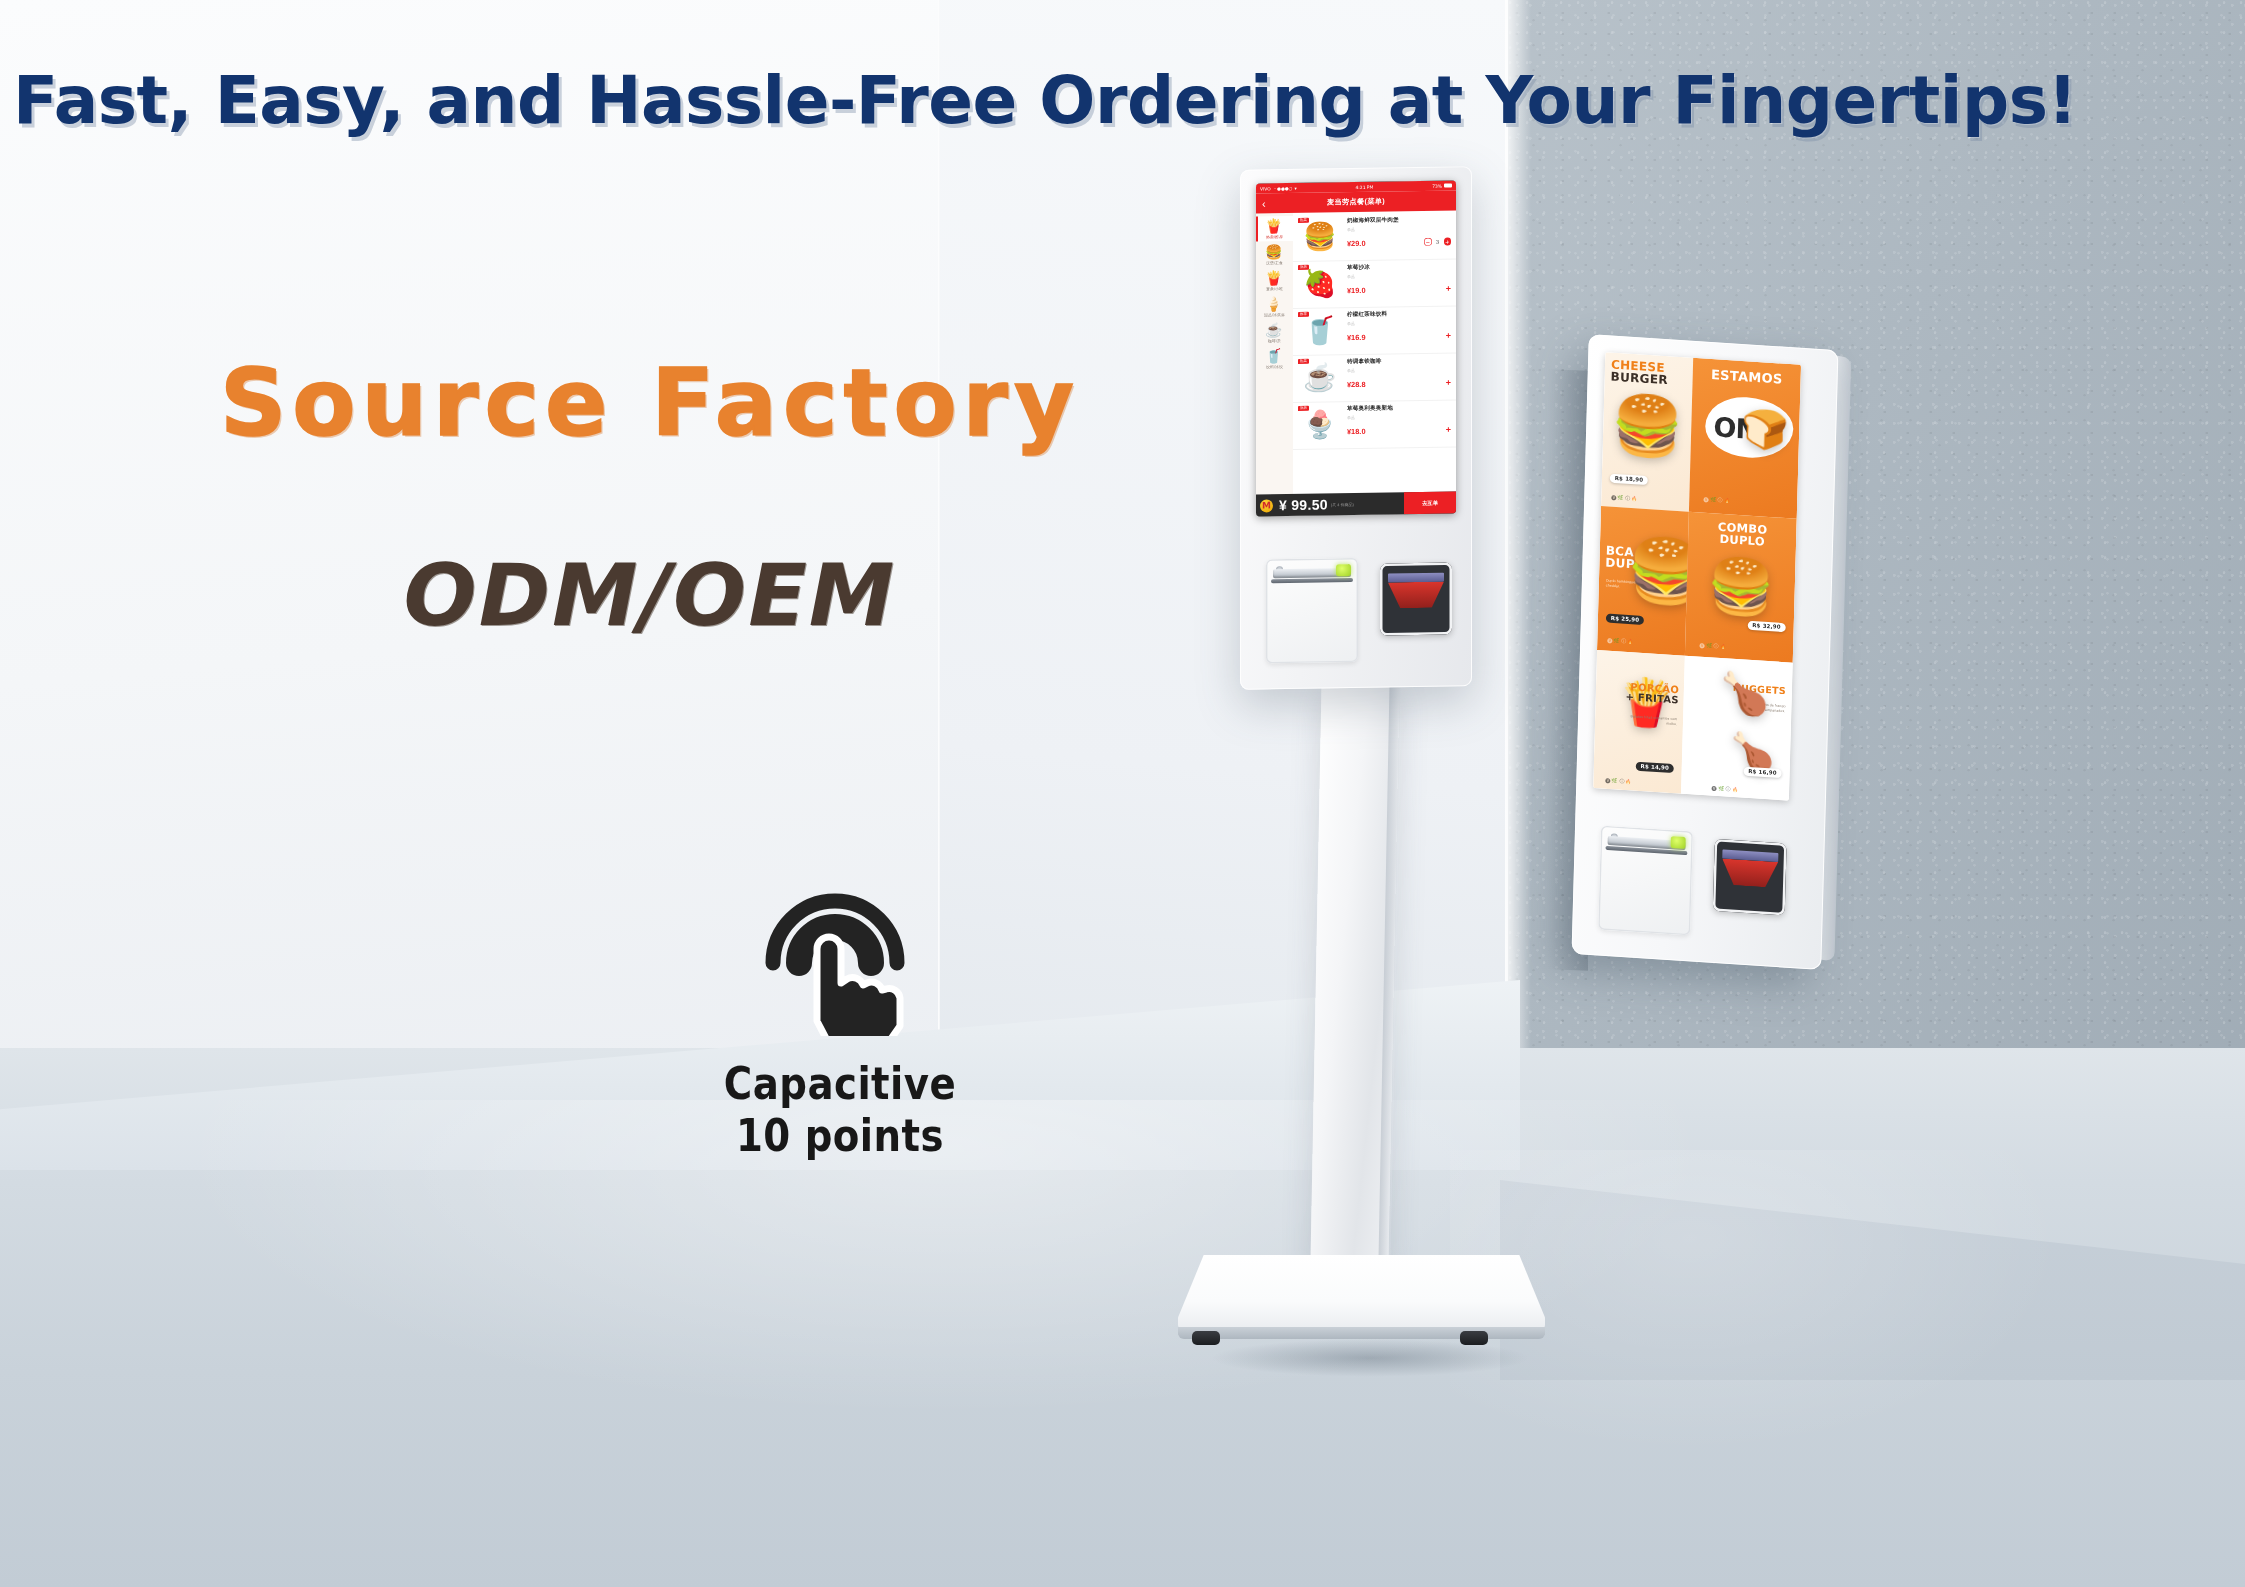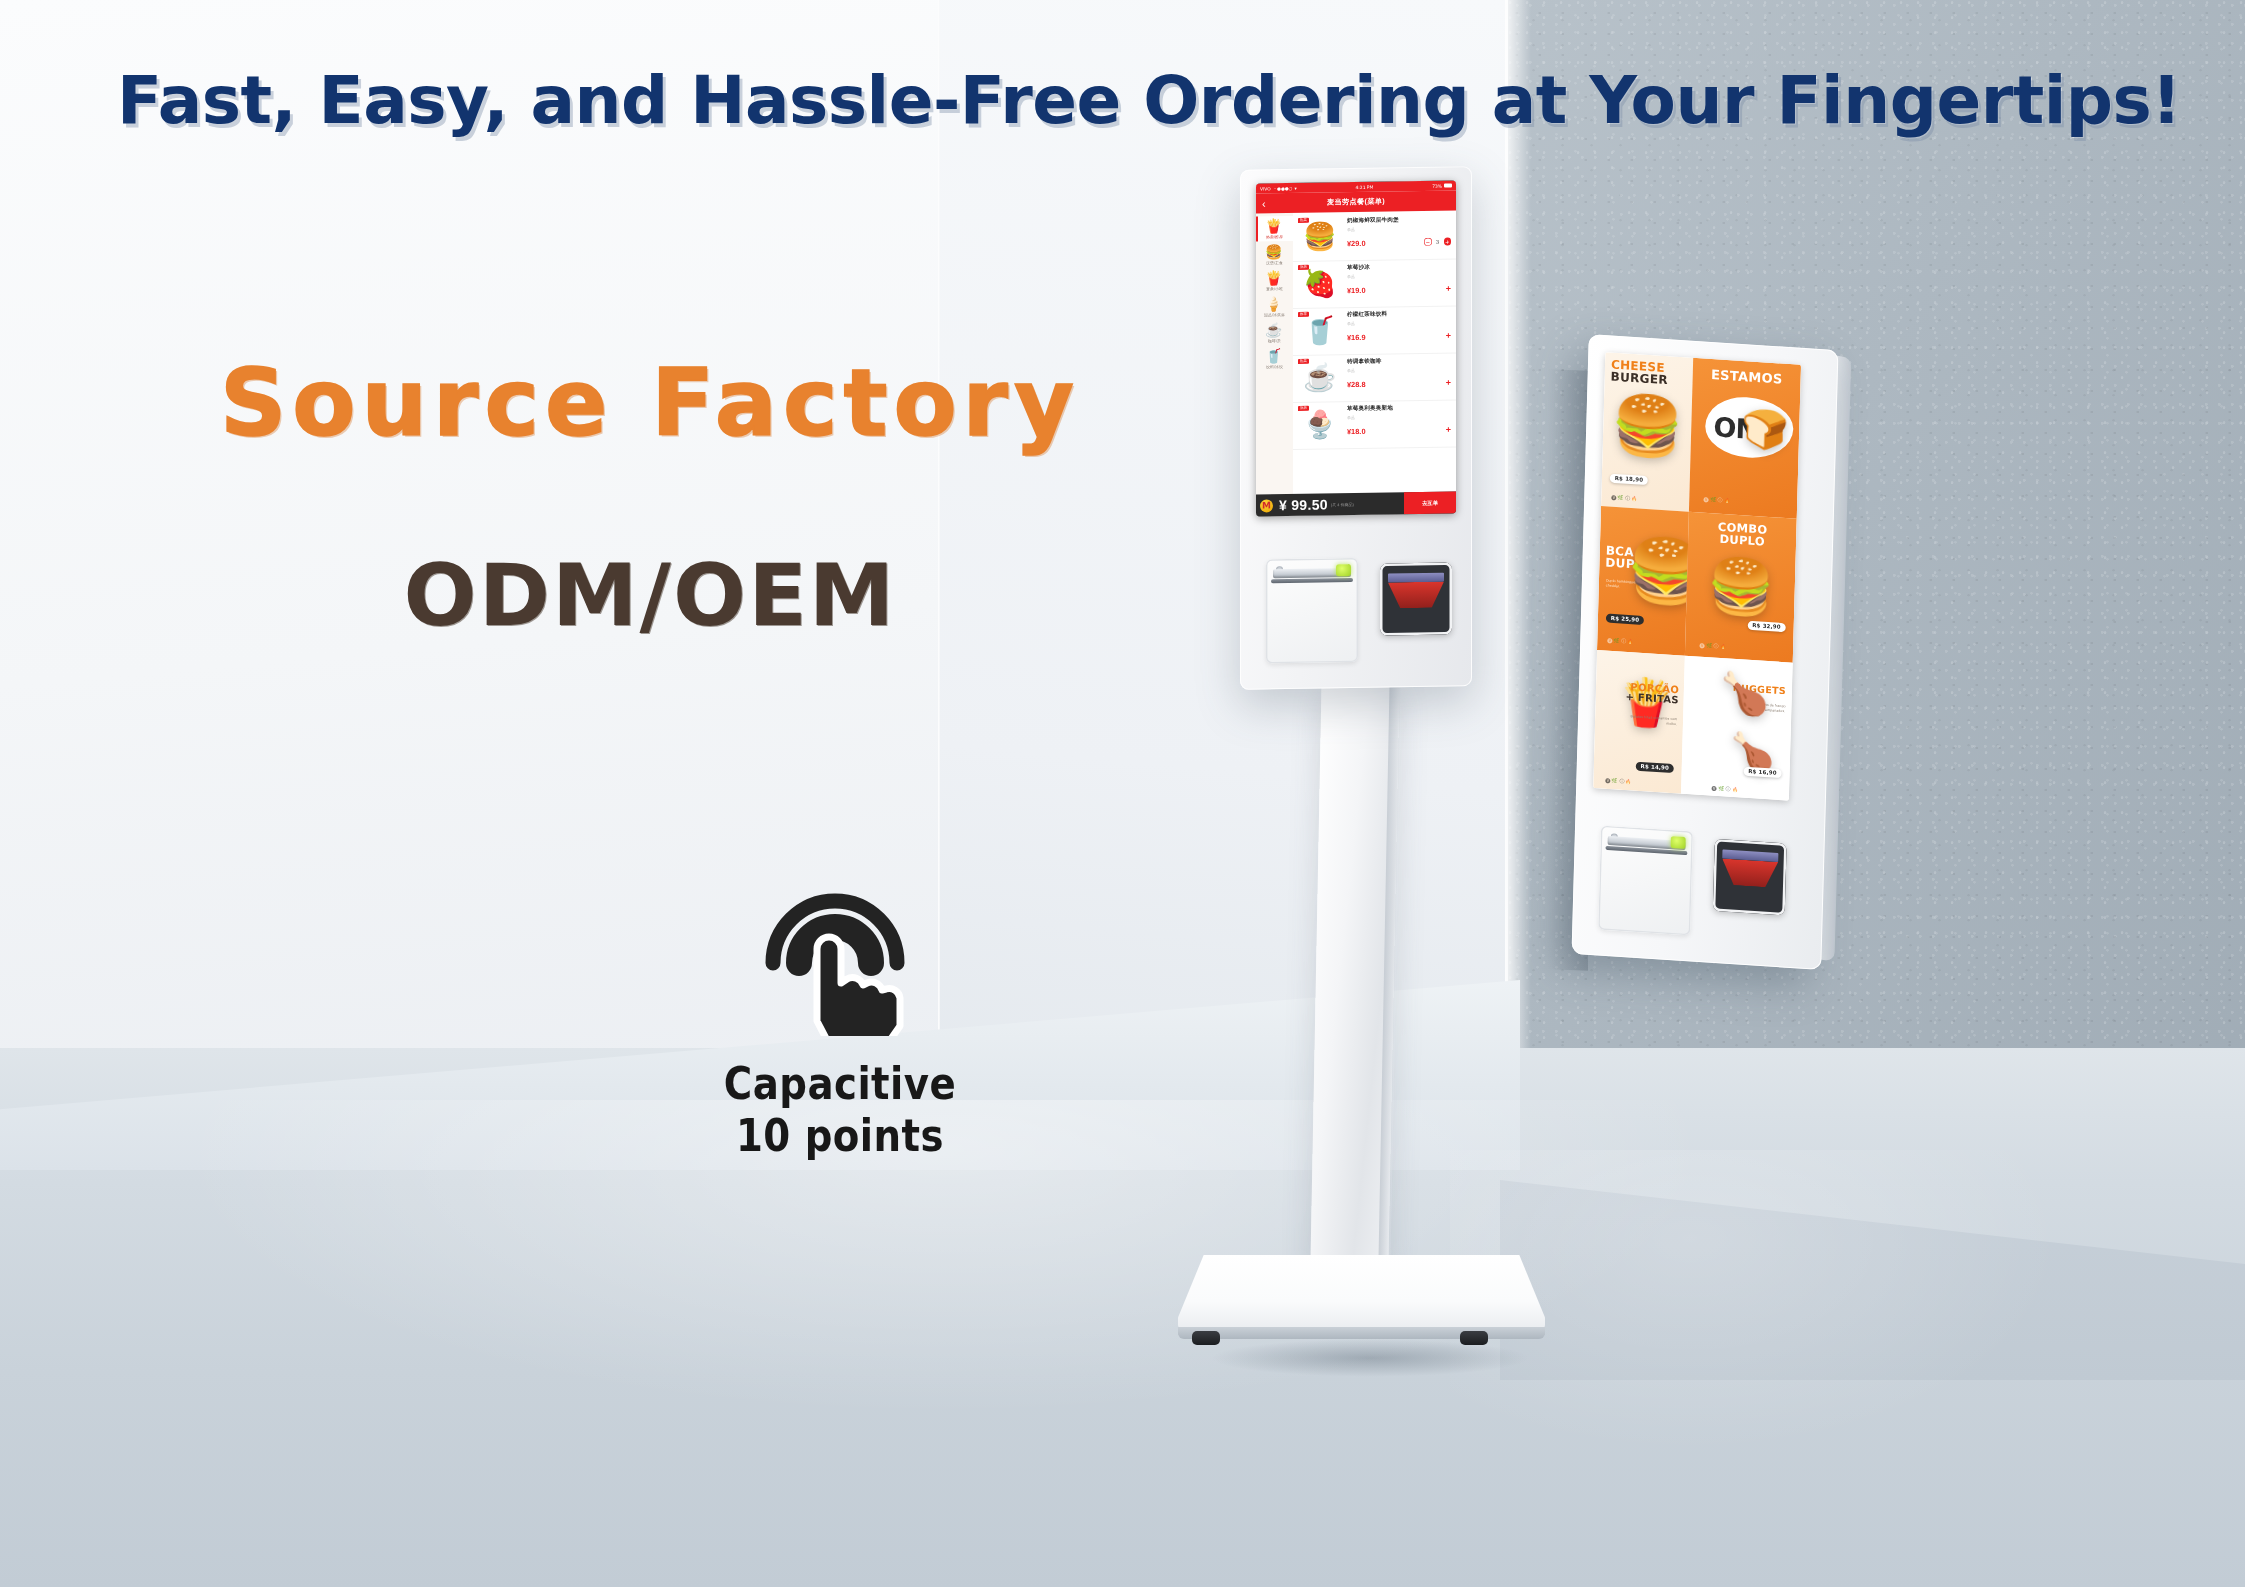--- a/index.html
+++ b/index.html
@@ -67,22 +67,22 @@
     position:absolute;left:0;top:1100px;width:2245px;height:487px;
     background:radial-gradient(ellipse 1100px 380px at 42% 10%, rgba(255,255,255,.40) 0%, rgba(255,255,255,0) 70%);
   }
   .floor-sheen2{
     position:absolute;left:1450px;top:1150px;width:800px;height:437px;
     background:radial-gradient(ellipse 520px 300px at 30% 20%, rgba(255,255,255,.22) 0%, rgba(255,255,255,0) 72%);
   }
 
   
   .headline{
-    position:absolute;left:1px;top:62px;width:2180px;
-    text-align:right;
+    position:absolute;left:13px;top:62px;width:2180px;
+    text-align:left;
     font-family:"DejaVu Sans",sans-serif;
     font-weight:bold;
     font-size:66px;
     letter-spacing:-.5px;
     color:#12346e;
     text-shadow:3px 4px 0 rgba(120,140,165,.38), 1px 1px 0 rgba(255,255,255,.5);
     white-space:nowrap;
   }
 
   
@@ -99,20 +99,21 @@
       0 0 1px #ef8b38,
       2px 2px 0 rgba(213,116,36,.35);
   }
 
   
   .odm{
     position:absolute;left:150px;top:545px;width:1000px;
     text-align:center;
     font-family:"DejaVu Sans",sans-serif;
     font-weight:bold;
+    font-style:italic;
     font-size:86px;
     letter-spacing:2px;
     color:#4a3a30;
     text-shadow:1px 1px 0 rgba(70,55,44,.5);
   }
 
   
   .features{
     position:absolute;left:110px;top:855px;width:1150px;height:400px;
   }

